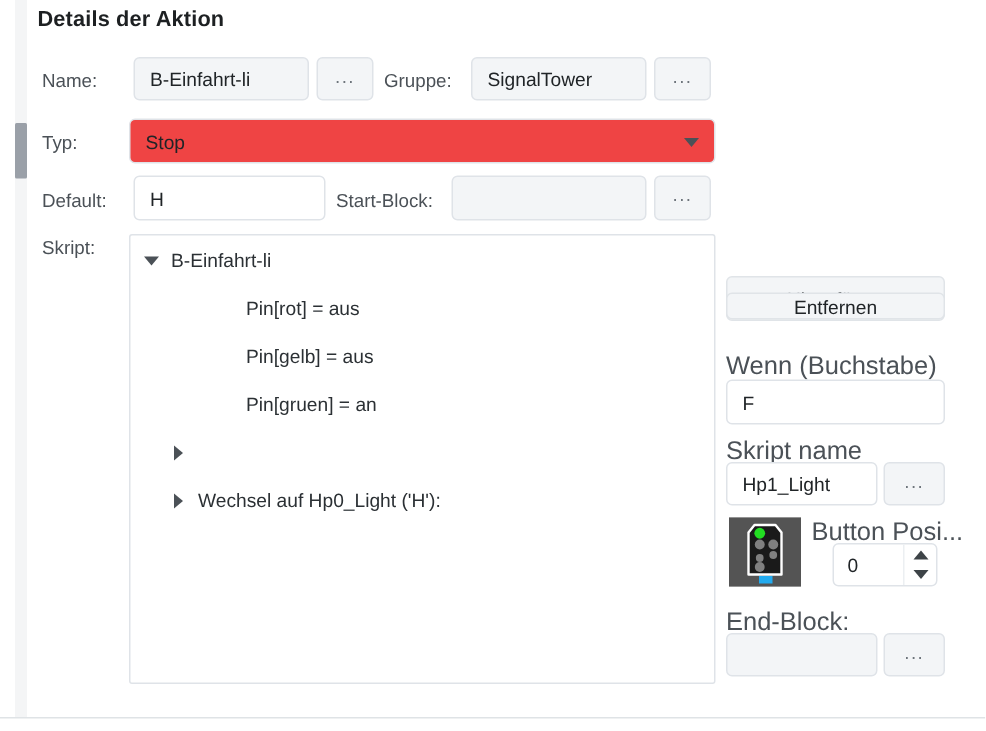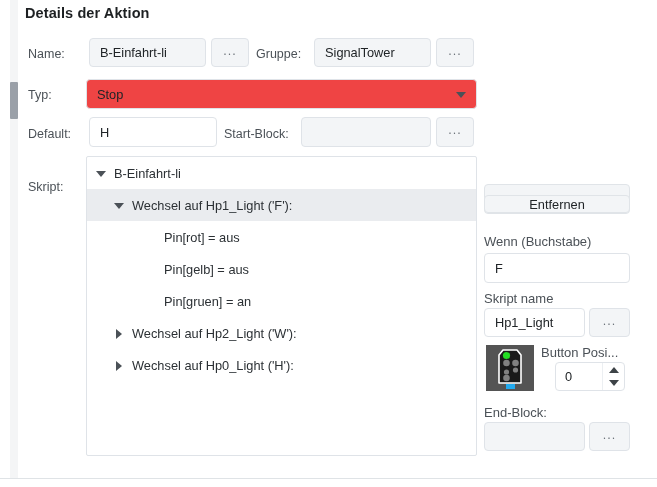--- a/index.html
+++ b/index.html
@@ -166,21 +166,21 @@
     background: #f3f5f7;
     font-size: 12.8px;
     color: #202427;
     display: flex;
     align-items: center;
     justify-content: center;
     cursor: default;
   }
   .side-label {
     position: absolute;
-    font-size: 13px;
+    font-size: 17px;
     color: #4b5157;
     white-space: nowrap;
   }
 
   
   .spin {
     position: absolute;
     left: 555px; top: 362px;
     width: 70px; height: 29px;
     border: 1px solid #dfe3e8;
@@ -260,47 +260,42 @@
     <span class="arrow"></span>
   </div>
 
   <div class="flabel" style="left:28px; top:127px;">Default:</div>
   <div class="field white" style="left:89px; top:117px; width:128px; height:30px;">H</div>
 
   <div class="flabel" style="left:224px; top:127px;">Start-Block:</div>
   <div class="field" style="left:301px; top:117px; width:130px; height:30px;"></div>
   <div class="dots-btn" style="left:436px; top:117px; width:38px; height:30px;">...</div>
 
-  <div class="flabel" style="left:28px; top:180px;text-align:right;">Skript:</div>
+  <div class="flabel" style="left:28px; top:158px;text-align:right;">Skript:</div>
 
   <div class="tree-panel">
     <div id="tree-rows">
         <div class="tree-row" style="padding-left: 8px;">
           <span class="tw down"></span>
           <span>B-Einfahrt-li</span>
         </div>
-        <div class="tree-row selected" style="padding-left: 26px;">
-          <span class="tw down"></span>
-          <span>Wechsel auf Hp1_Light ('F'):</span>
-        </div>
         <div class="tree-row" style="padding-left: 58px;">
           <span class="tw none"></span>
           <span>Pin[rot] = aus</span>
         </div>
         <div class="tree-row" style="padding-left: 58px;">
           <span class="tw none"></span>
           <span>Pin[gelb] = aus</span>
         </div>
         <div class="tree-row" style="padding-left: 58px;">
           <span class="tw none"></span>
           <span>Pin[gruen] = an</span>
         </div>
         <div class="tree-row" style="padding-left: 26px;">
           <span class="tw right"></span>
-          <span>Wechsel auf Hp2_Light ('W'):</span>
         </div>
         <div class="tree-row" style="padding-left: 26px;">
           <span class="tw right"></span>
           <span>Wechsel auf Hp0_Light ('H'):</span>
         </div>
       </div>
   </div>
 
   <div class="side-btn" style="left:484px; top:156px; width:146px; height:30px;margin-top:28px;">Hinzufügen</div>
   <div class="side-btn" style="left:484px; top:195px; width:146px; height:18px;">Entfernen</div>

